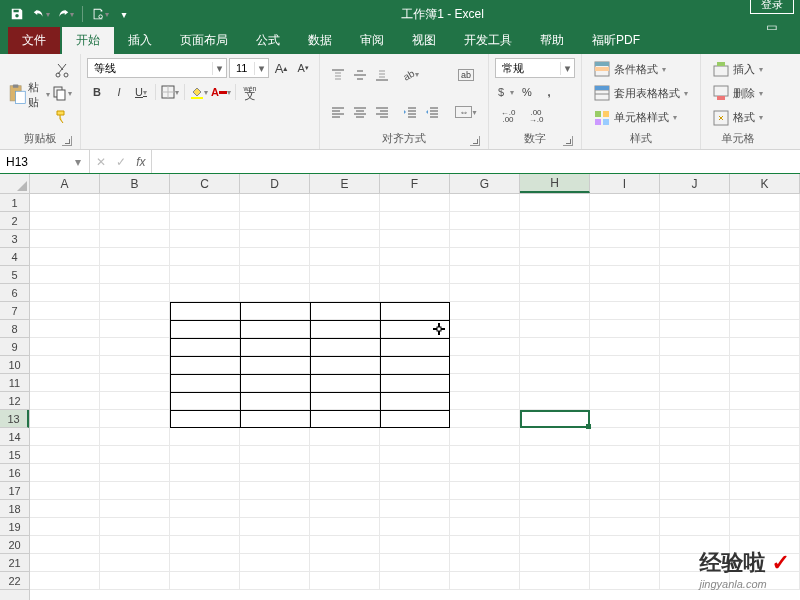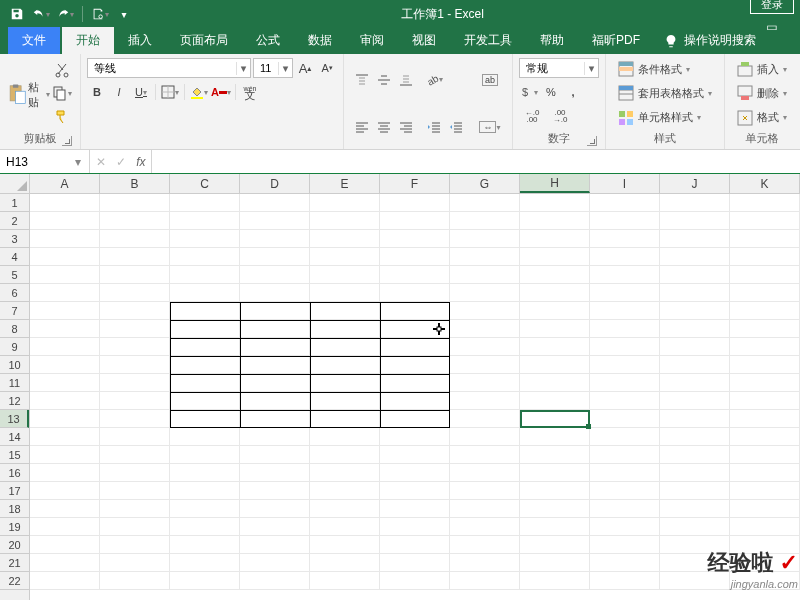--- a/index.html
+++ b/index.html
@@ -12,21 +12,21 @@
 .titlebar .qat .sep { width: 1px; height: 16px; background: rgba(255,255,255,0.3); margin: 0 4px; }
 .titlebar .title { flex: 1; text-align: center; }
 .titlebar .right { display: flex; align-items: center; gap: 6px; padding-right: 6px; flex-direction: column; }
 .titlebar .login { border: 1px solid #fff; padding: 1px 10px; font-size: 11px; cursor: pointer; }
 .titlebar svg { fill: #fff; }
 
 
 .ribbon-tabs { height: 26px; background: #217346; display: flex; align-items: flex-end; padding-left: 8px; font-size: 12px; color: #fff; }
 .ribbon-tabs .tab { padding: 5px 14px; cursor: pointer; }
 .ribbon-tabs .tab.active { background: #f3f3f3; color: #217346; }
-.ribbon-tabs .tab.file { background: #3b82f6; margin-right: 2px; }
+.ribbon-tabs .tab.file { background: #7f1d1d; margin-right: 2px; }
 .ribbon-tabs .help { display: flex; align-items: center; padding: 5px 10px; gap: 6px; }
 .ribbon-tabs .help svg { width: 14px; height: 14px; fill: #fff; }
 
 
 .ribbon { height: 96px; background: #f3f3f3; border-bottom: 1px solid #d4d4d4; display: flex; font-size: 11px; }
 .group { display: flex; flex-direction: column; border-right: 1px solid #e0e0e0; padding: 4px 6px 0 6px; }
 .group .controls { flex: 1; display: flex; }
 .group .label { text-align: center; font-size: 11px; color: #5a5a5a; padding: 2px 0 3px 0; position: relative; }
 .group .label .launcher { position: absolute; right: 2px; bottom: 3px; width: 10px; height: 10px; border: 1px solid #999; border-top: none; border-left: none; cursor: pointer; }
 .group .label .launcher::after { content: ''; position: absolute; right: 1px; bottom: 1px; width: 4px; height: 4px; border-right: 1px solid #777; border-bottom: 1px solid #777; }
@@ -65,21 +65,21 @@
 .cells { position: absolute; top: 20px; left: 30px; right: 0; bottom: 0; }
 .cells .row { display: flex; height: 18px; }
 .cells .cell { width: 70px; border-right: 1px solid #e8e8e8; border-bottom: 1px solid #e8e8e8; }
 
 .blackborder { position: absolute; border: 1px solid #000; pointer-events: none; }
 .selcell { position: absolute; border: 2px solid #217346; pointer-events: none; }
 .selcell::after { content: ''; position: absolute; right: -3px; bottom: -3px; width: 5px; height: 5px; background: #217346; }
 
 .cursor { position: absolute; width: 14px; height: 14px; pointer-events: none; }
 
-.watermark { position: absolute; right: 2px; bottom: 10px; text-align: right; }
+.watermark { position: absolute; right: 10px; bottom: 10px; }
 .watermark .big { font-size: 22px; font-weight: bold; color: #333; }
 .watermark .big .chk { color: #d00; }
 .watermark .small { font-size: 11px; color: #888; font-style: italic; }
 
 .chev { font-size: 8px; color: #888; }
 </style>
 </head>
 <body>
 
 <div class="titlebar">
@@ -125,26 +125,20 @@
   <div class="tab active">开始</div>
   <div class="tab">插入</div>
   <div class="tab">页面布局</div>
   <div class="tab">公式</div>
   <div class="tab">数据</div>
   <div class="tab">审阅</div>
   <div class="tab">视图</div>
   <div class="tab">开发工具</div>
   <div class="tab">帮助</div>
   <div class="tab">福昕PDF</div>
-  <div class="help">
-    <svg viewBox="0 0 16 16">
-        <path d="M8 1a5 5 0 00-3 9v2h6v-2a5 5 0 00-3-9zM6 14h4v1H6z"></path>
-      </svg>
-    <span>操作说明搜索</span>
-  </div>
 </div>
 
 <div class="ribbon">
 
   <div class="group">
     <div class="controls">
       <div class="bigbtn">
         <svg class="icon" viewBox="0 0 32 32">
             <rect x="6" y="4" width="16" height="22" fill="#d9b36c" stroke="#a97"></rect>
             <rect x="10" y="2" width="8" height="5" rx="1" fill="#888"></rect>
@@ -176,21 +170,21 @@
             </svg>
           </div>
       </div>
     </div>
     <div class="label"><span>剪贴板</span><span class="launcher"></span></div>
   </div>
 
   <div class="group" style="min-width:230px">
     <div class="controls" style="flex-direction:column;gap:4px">
       <div class="rowbtns">
-        <div class="dd" style="width:164px">
+        <div class="dd" style="width:140px">
             <span class="val">等线</span>
             <span class="arr">▾</span>
           </div>
         <div class="dd" style="width:40px">
             <span class="val">11</span>
             <span class="arr">▾</span>
           </div>
         <div class="smallbtn" style="font-size:13px">A<sup style="font-size:8px">▴</sup></div>
         <div class="smallbtn" style="font-size:11px">A<sup style="font-size:7px">▾</sup></div>
       </div>
@@ -297,20 +291,21 @@
       <div class="col" style="gap:4px;margin-left:6px">
         <div class="smallbtn" style="width:28px">
             <span style="font-size:9px;border:1px solid #999;padding:0 2px">ab</span>
           </div>
         <div class="smallbtn" style="width:28px">
             <span style="border:1px solid #999;padding:0 3px;font-size:9px">⇔</span>
             <span class="chev">▾</span>
           </div>
       </div>
     </div>
+    <div class="label"><span>对齐方式</span><span class="launcher"></span></div>
   </div>
 
   <div class="group">
     <div class="controls" style="flex-direction:column;gap:4px">
       <div class="dd" style="width:80px">
           <span class="val">常规</span>
           <span class="arr">▾</span>
         </div>
       <div class="rowbtns">
         <div class="smallbtn">

